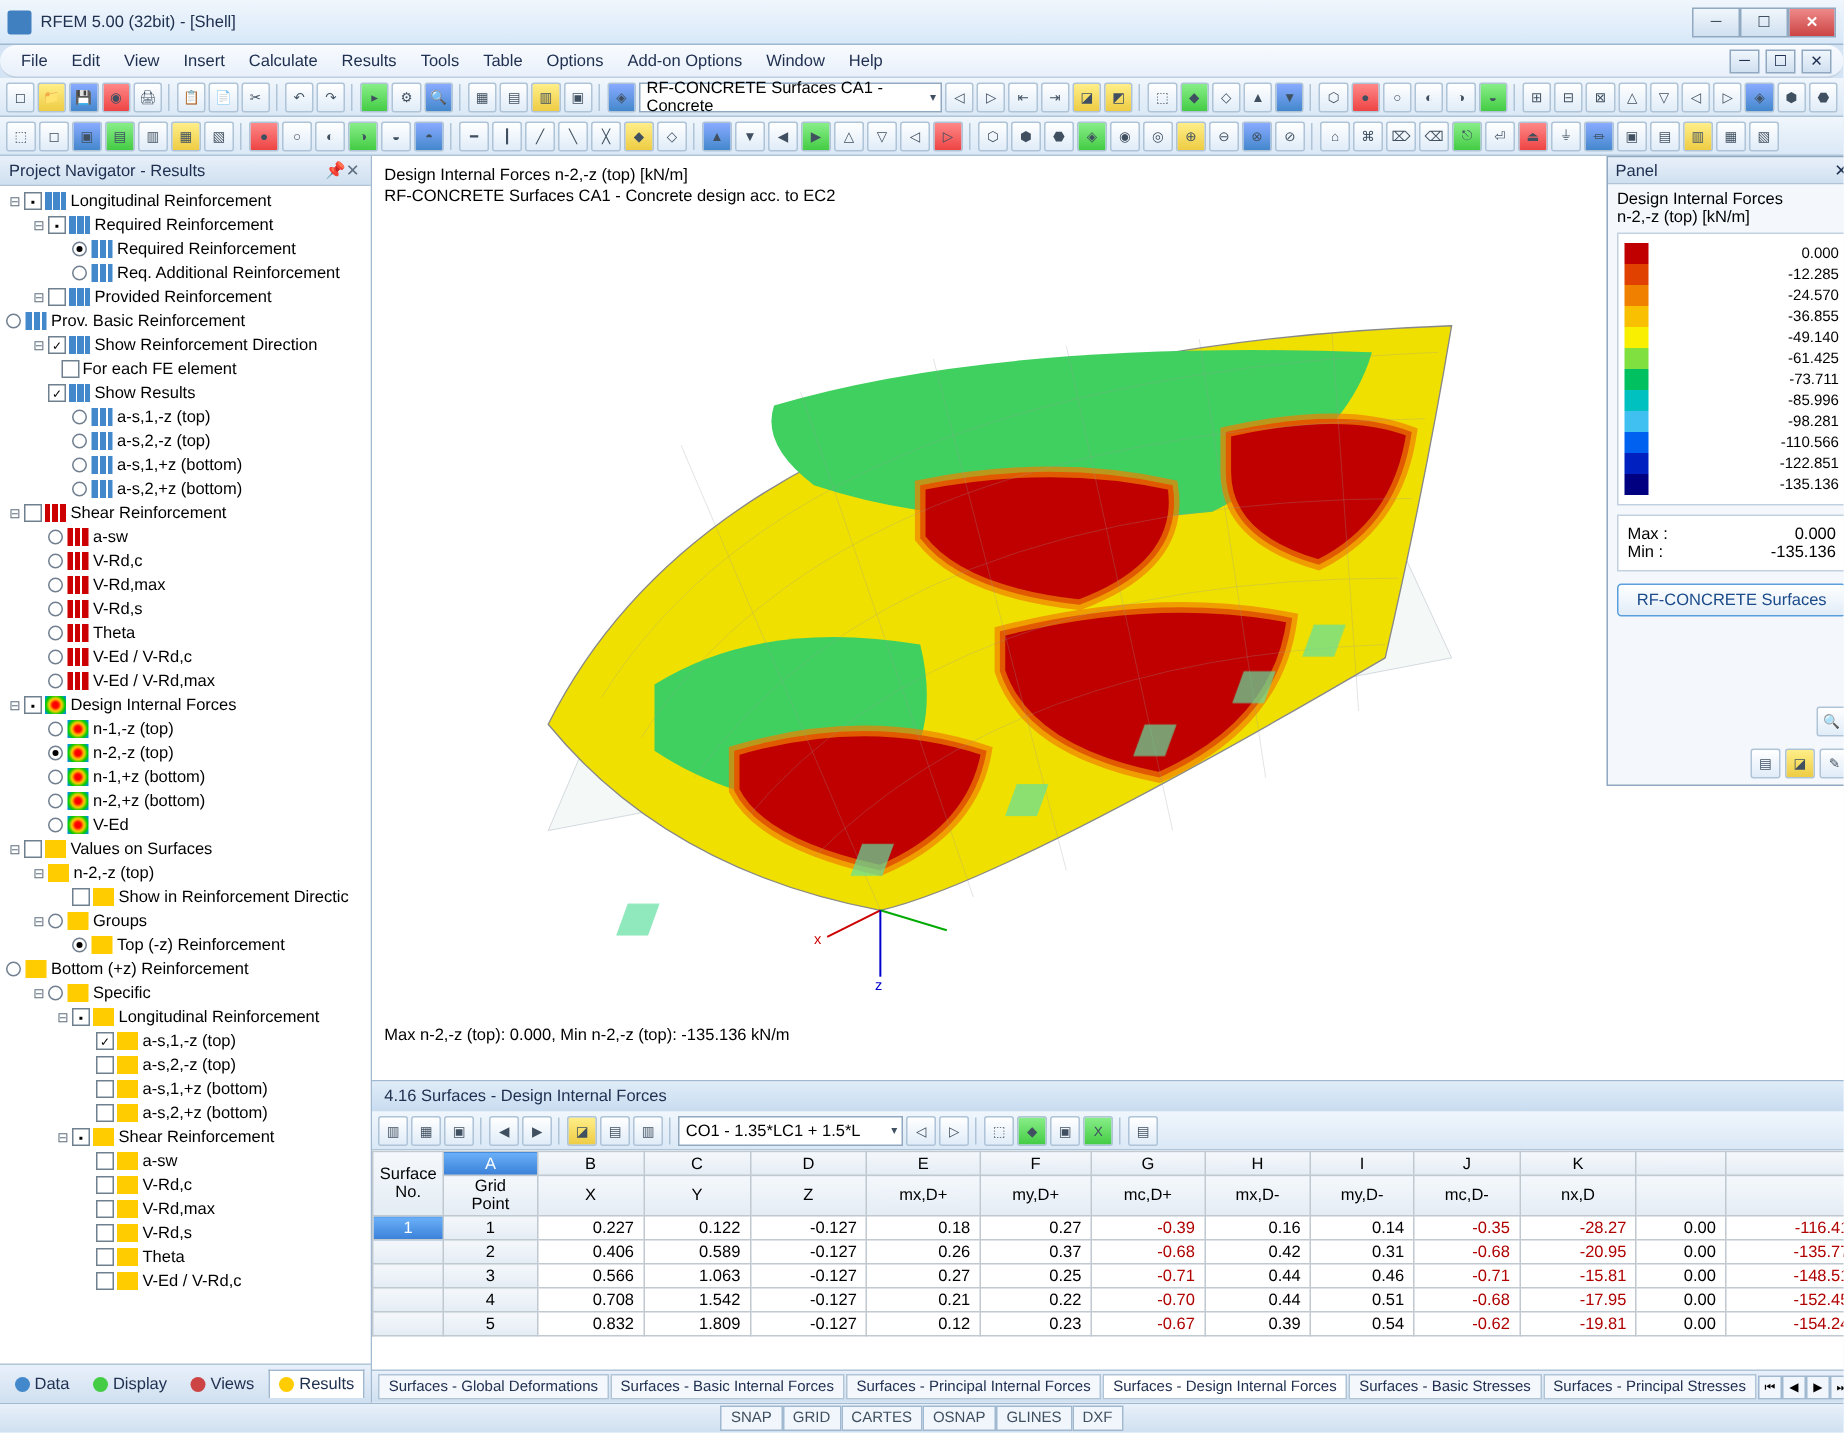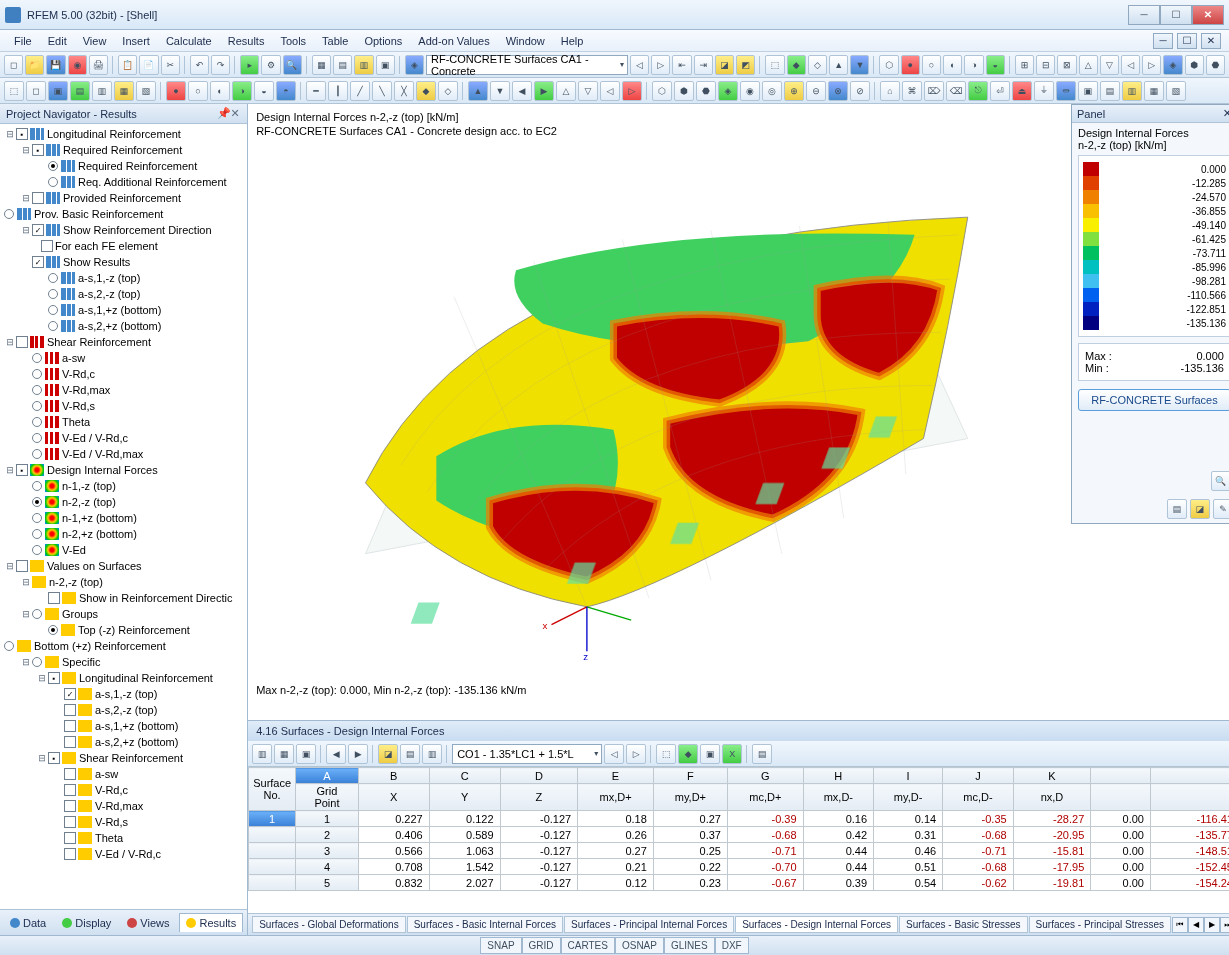--- a/index.html
+++ b/index.html
@@ -3,21 +3,21 @@
 <meta charset="utf-8">
 <style>
 * { margin:0; padding:0; box-sizing:border-box; font-family:"Segoe UI",Tahoma,sans-serif; font-size:11px; }
 body { background:#d4e4f4; width:1229px; height:955px; overflow:hidden; position:relative; }
 .titlebar { height:30px; background:linear-gradient(#f0f6fc,#d8e8f8); display:flex; align-items:center; padding:0 5px; border-bottom:1px solid #a0b8d0; }
 .titlebar .icon { width:16px; height:16px; background:#4080c0; border-radius:2px; margin-right:6px; }
 .titlebar .title { flex:1; color:#203050; font-weight:400; }
 .winbtns { display:flex; gap:0; }
 .winbtn { width:32px; height:20px; background:linear-gradient(#f0f6fc,#d0e0f0); border:1px solid #90a8c0; display:flex; align-items:center; justify-content:center; font-size:10px; color:#405060; }
 .winbtn.close { background:linear-gradient(#e88,#c44); color:#fff; font-weight:bold; }
-.menubar { height:22px; background:linear-gradient(#f8fbff,#e8f0fa); display:flex; align-items:center; padding:1px 8px; gap:4px; border-bottom:1px solid #c0d0e0; }
+.menubar { height:22px; background:linear-gradient(#f8fbff,#e8f0fa); display:flex; align-items:center; padding:1px 8px; gap:4px; border-bottom:1px solid #c0d0e0;border-radius:11px; }
 .menubar span { padding:2px 6px; color:#203050; cursor:default; }
 .toolbar { height:26px; background:linear-gradient(#f0f6fc,#dae8f6); display:flex; align-items:center; padding:0 4px; gap:2px; border-bottom:1px solid #b0c4d8; overflow:hidden; }
 .tbtn { width:20px; height:20px; background:linear-gradient(#fff,#e0ecf8); border:1px solid #b0c4d8; border-radius:2px; display:inline-flex; align-items:center; justify-content:center; font-size:9px; color:#405060; }
 .tbtn.red { background:linear-gradient(#f88,#e44); }
 .tbtn.yel { background:linear-gradient(#fe8,#ec4); }
 .tbtn.grn { background:linear-gradient(#8e8,#4c4); }
 .tbtn.blu { background:linear-gradient(#8af,#48c); }
 .tsep { width:2px; height:18px; border-left:1px solid #b0c4d8; margin:0 2px; }
 .combo { height:20px; background:#fff; border:1px solid #90a8c0; padding:0 16px 0 4px; font-size:11px; display:inline-flex; align-items:center; position:relative; }
 .combo::after { content:"▾"; position:absolute; right:3px; color:#405060; font-size:8px; }
@@ -97,21 +97,21 @@
 <div class="menubar">
   <span>File</span>
   <span>Edit</span>
   <span>View</span>
   <span>Insert</span>
   <span>Calculate</span>
   <span>Results</span>
   <span>Tools</span>
   <span>Table</span>
   <span>Options</span>
-  <span>Add-on Values</span>
+  <span>Add-on Options</span>
   <span>Window</span>
   <span>Help</span>
   <span style="flex:1"></span>
   <span class="winbtn" style="width:20px;height:16px">─</span>
   <span class="winbtn" style="width:20px;height:16px">☐</span>
   <span class="winbtn" style="width:20px;height:16px">✕</span>
 </div>
 
 <div class="toolbar">
   <span class="tbtn">◻</span>
@@ -773,21 +773,21 @@
                 <td class="num">0.51</td>
                 <td class="num neg">-0.68</td>
                 <td class="num neg">-17.95</td>
                 <td class="num">0.00</td>
                 <td class="num neg">-152.45</td>
               </tr>
               <tr>
                 <td class="rh "></td>
                 <td class="rh">5</td>
                 <td class="num">0.832</td>
-                <td class="num">2.027</td>
+                <td class="num">1.809</td>
                 <td class="num">-0.127</td>
                 <td class="num">0.12</td>
                 <td class="num">0.23</td>
                 <td class="num neg">-0.67</td>
                 <td class="num">0.39</td>
                 <td class="num">0.54</td>
                 <td class="num neg">-0.62</td>
                 <td class="num neg">-19.81</td>
                 <td class="num">0.00</td>
                 <td class="num neg">-154.24</td>

